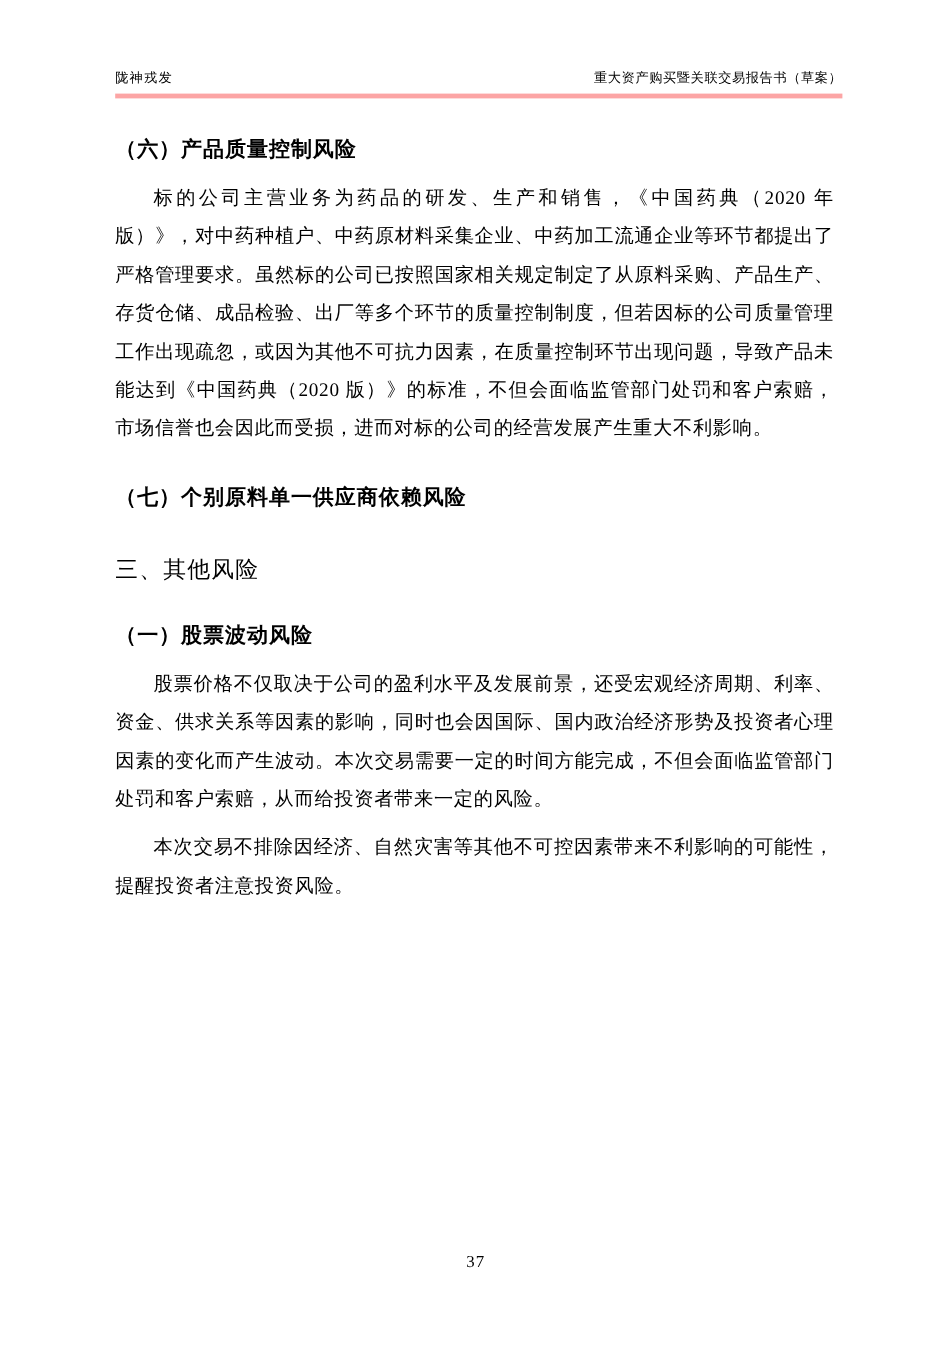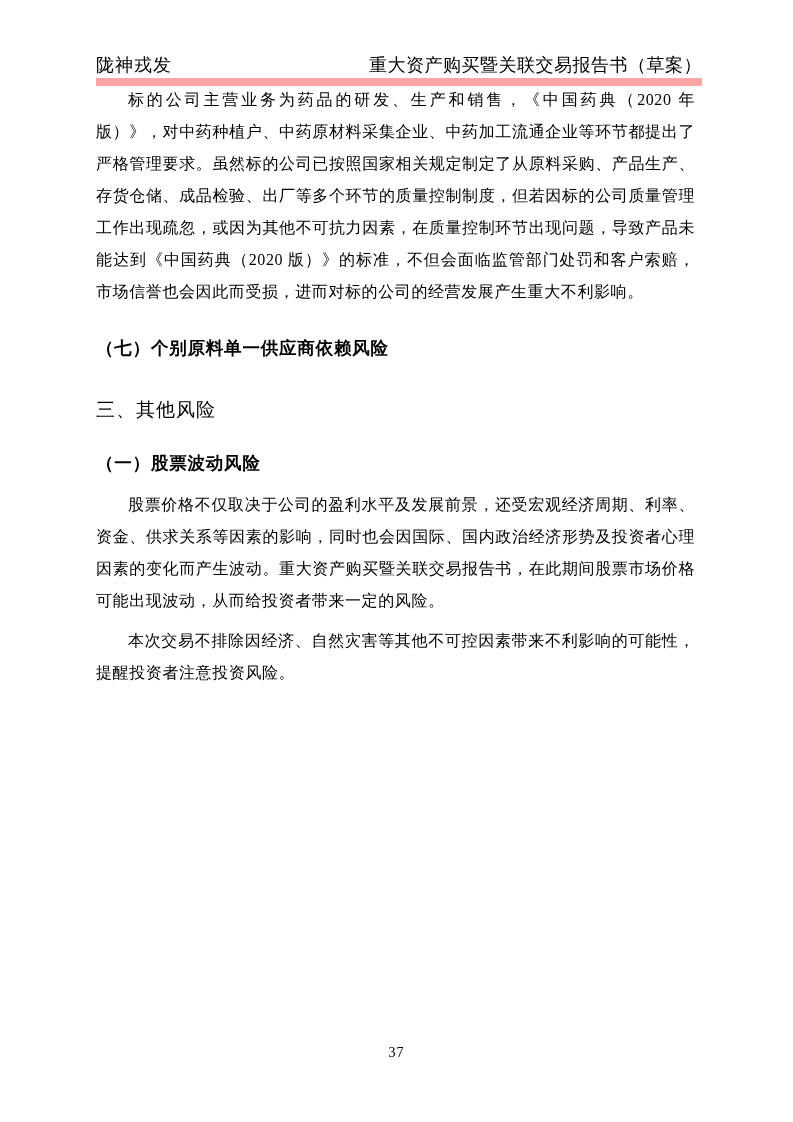--- a/index.html
+++ b/index.html
@@ -11,23 +11,23 @@
     font-family: "Liberation Serif", "DejaVu Serif", serif;
     position: relative;
     overflow: hidden;
   }
   .page { position: absolute; inset: 0; }
 
   .header {
     position: absolute;
     left: 96px; width: 606px; top: 56px;
     display: flex; justify-content: space-between; align-items: flex-end;
-    font-size: 18px; line-height: 18px;
+    font-size: 11px; line-height: 18px;
     padding-bottom: 4px;
-    border-bottom: 8px solid #fca5a5;
+    border-bottom: 4px solid #fca5a5;
   }
   .header .left  { letter-spacing: 1px; }
   .header .right { letter-spacing: 0.5px; }
 
   .content {
     position: absolute;
     left: 96px; width: 606px; top: 84px;
   }
 
   h2.sub-heading {
@@ -69,28 +69,29 @@
 
 <div class="page">
 
   <div class="header">
     <span class="left">陇神戎发</span>
     <span class="right">重大资产购买暨关联交易报告书（草案）</span>
   </div>
 
   <div class="content">
 
+    <h2 class="sub-heading">（六）产品质量控制风险</h2>
     <p class="body-para">标的公司主营业务为药品的研发、生产和销售，《中国药典（2020 年版）》，对中药种植户、中药原材料采集企业、中药加工流通企业等环节都提出了严格管理要求。虽然标的公司已按照国家相关规定制定了从原料采购、产品生产、存货仓储、成品检验、出厂等多个环节的质量控制制度，但若因标的公司质量管理工作出现疏忽，或因为其他不可抗力因素，在质量控制环节出现问题，导致产品未能达到《中国药典（2020 版）》的标准，不但会面临监管部门处罚和客户索赔，市场信誉也会因此而受损，进而对标的公司的经营发展产生重大不利影响。</p>
 
     <h2 class="sub-heading">（七）个别原料单一供应商依赖风险</h2>
 
     <h1 class="main-heading">三、其他风险</h1>
 
     <h2 class="sub-heading">（一）股票波动风险</h2>
-    <p class="body-para">股票价格不仅取决于公司的盈利水平及发展前景，还受宏观经济周期、利率、资金、供求关系等因素的影响，同时也会因国际、国内政治经济形势及投资者心理因素的变化而产生波动。重大资产购买暨关联交易报告书，在此期间股票市场价格可能出现波动，从而给投资者带来一定的风险。</p>
+    <p class="body-para">股票价格不仅取决于公司的盈利水平及发展前景，还受宏观经济周期、利率、资金、供求关系等因素的影响，同时也会因国际、国内政治经济形势及投资者心理因素的变化而产生波动。本次交易需要一定的时间方能完成，不但会面临监管部门处罚和客户索赔，从而给投资者带来一定的风险。</p>
 
     <p class="body-para">本次交易不排除因经济、自然灾害等其他不可控因素带来不利影响的可能性，提醒投资者注意投资风险。</p>
 
   </div>
 
   <div class="footer">
     <span>37</span>
   </div>
 
 </div>

